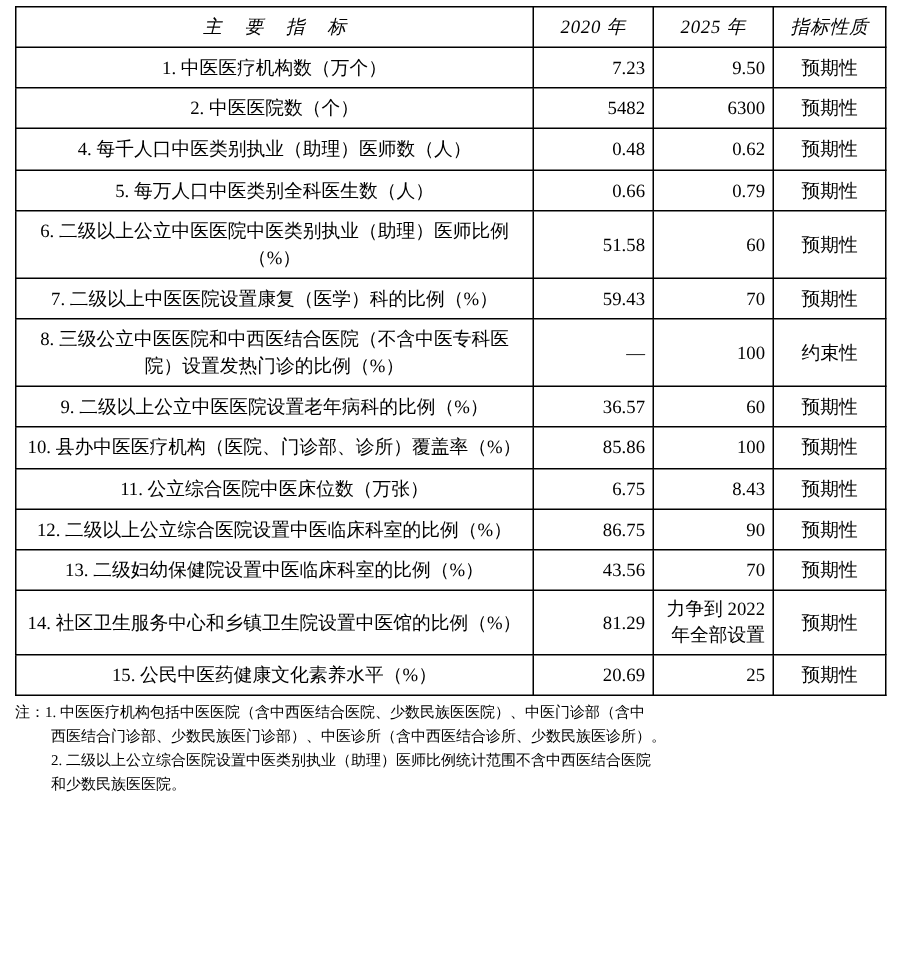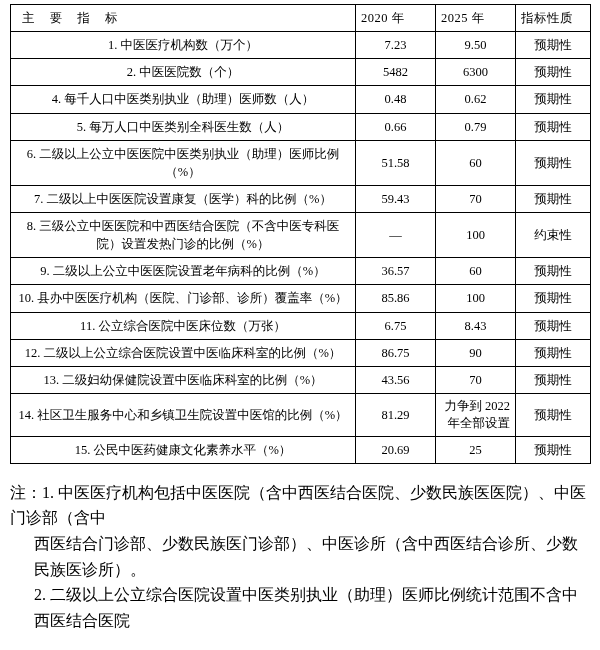--- a/index.html
+++ b/index.html
@@ -30,53 +30,54 @@
   table.indicator-table td,
   table.indicator-table th {
     border: 1px solid #000000;
     font-size: 12.5px;
     line-height: 1.45;
     padding: 4px 5px;
     vertical-align: middle;
     font-weight: normal;
   }
   th.col-head {
-    text-align: left;
+    text-align: center;
     font-size: 13px;
     letter-spacing: 0.5px;
     padding: 6px 4px;
+    font-style: italic;
   }
   th.col-head.head-main {
     letter-spacing: 6px;
     text-indent: 6px;
   }
   col.c-name { width: 345px; }
   col.c-y2020 { width: 80px; }
   col.c-y2025 { width: 80px; }
   col.c-type { width: 75px; }
 
   td.name-cell {
     text-align: center;
     padding-left: 6px;
     padding-right: 4px;
   }
   td.val-cell {
-    text-align: center;
+    text-align: right;
   }
   td.type-cell {
     text-align: center;
   }
   td.val-cell.multiline {
     text-align: right;
     line-height: 1.35;
   }
   .notes {
     width: 580px;
-    margin: 16px auto 0 auto;
-    font-size: 16px;
+    margin: 4px auto 0 auto;
+    font-size: 10px;
     line-height: 1.6;
   }
   .note-line {
     text-indent: 0;
     padding-left: 0;
   }
   .note-line.first {
     text-indent: 0;
   }
   .note-indent {
@@ -192,15 +193,16 @@
         <td class="val-cell">25</td>
         <td class="type-cell">预期性</td>
       </tr>
     </tbody>
   </table>
 
   <div class="notes">
     <div class="note-line first">注：1. 中医医疗机构包括中医医院（含中西医结合医院、少数民族医医院）、中医门诊部（含中</div>
     <div class="note-cont">西医结合门诊部、少数民族医门诊部）、中医诊所（含中西医结合诊所、少数民族医诊所）。</div>
     <div class="note-indent">2. 二级以上公立综合医院设置中医类别执业（助理）医师比例统计范围不含中西医结合医院</div>
+    <div class="note-cont">和少数民族医医院。</div>
   </div>
 
 </div>
 
 </body></html>

